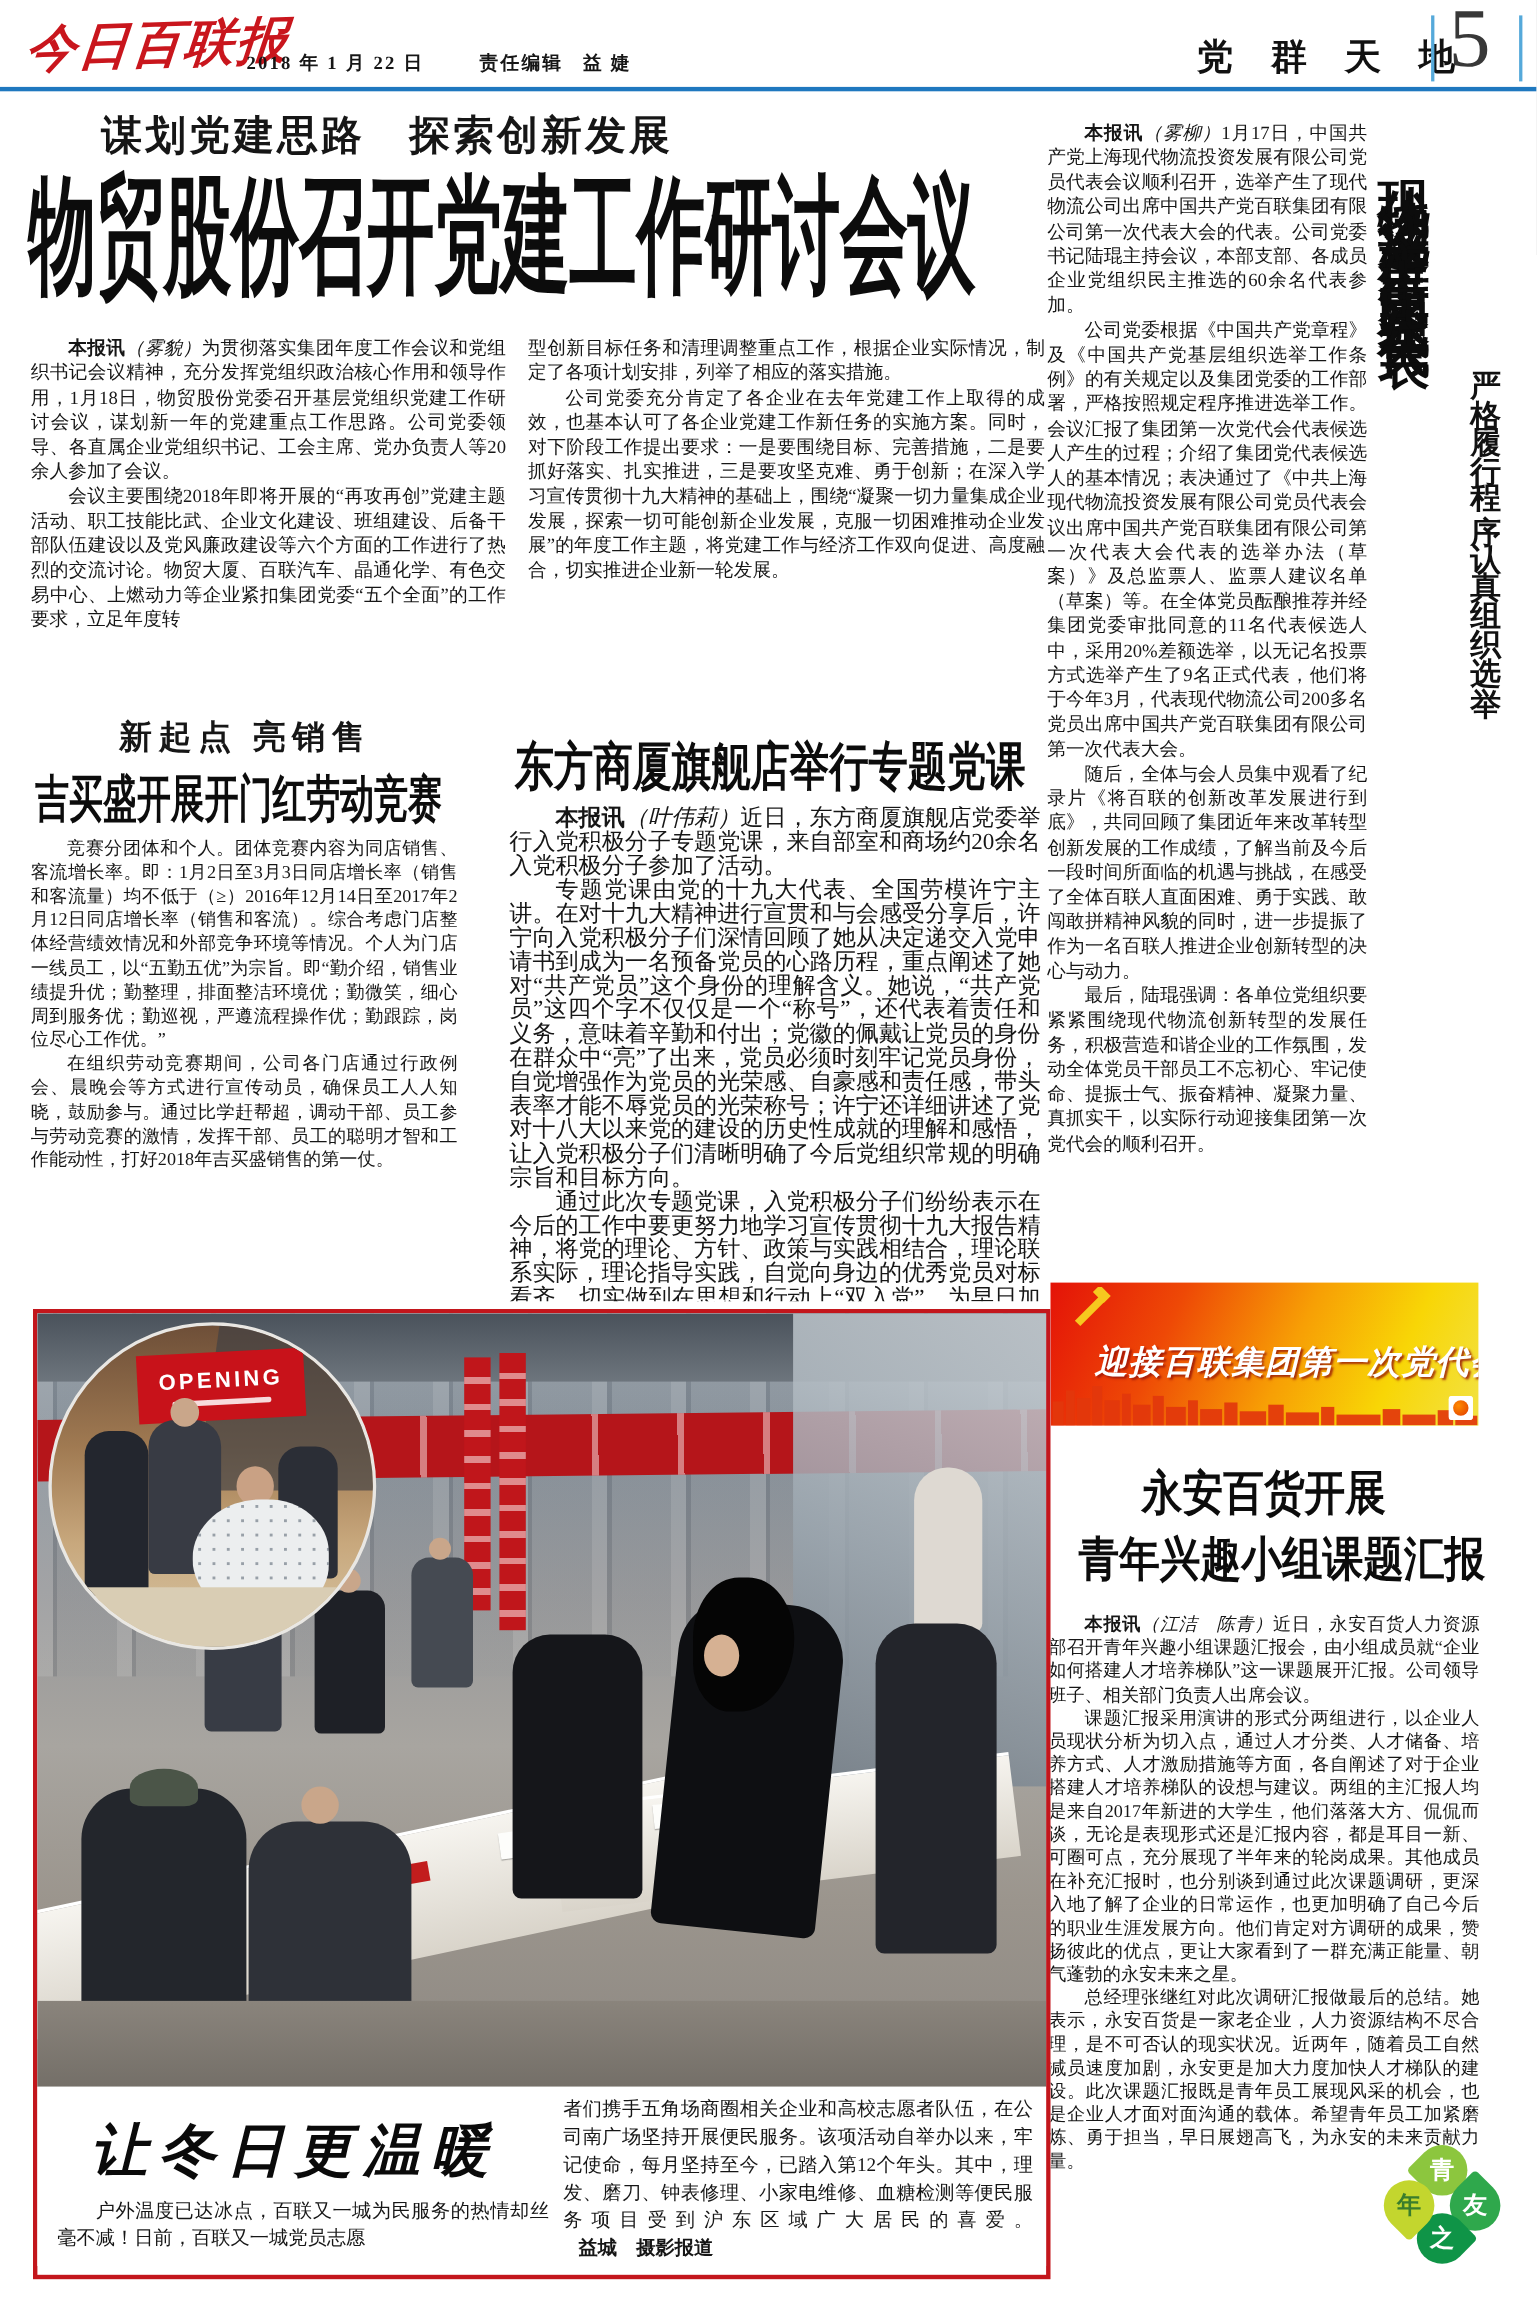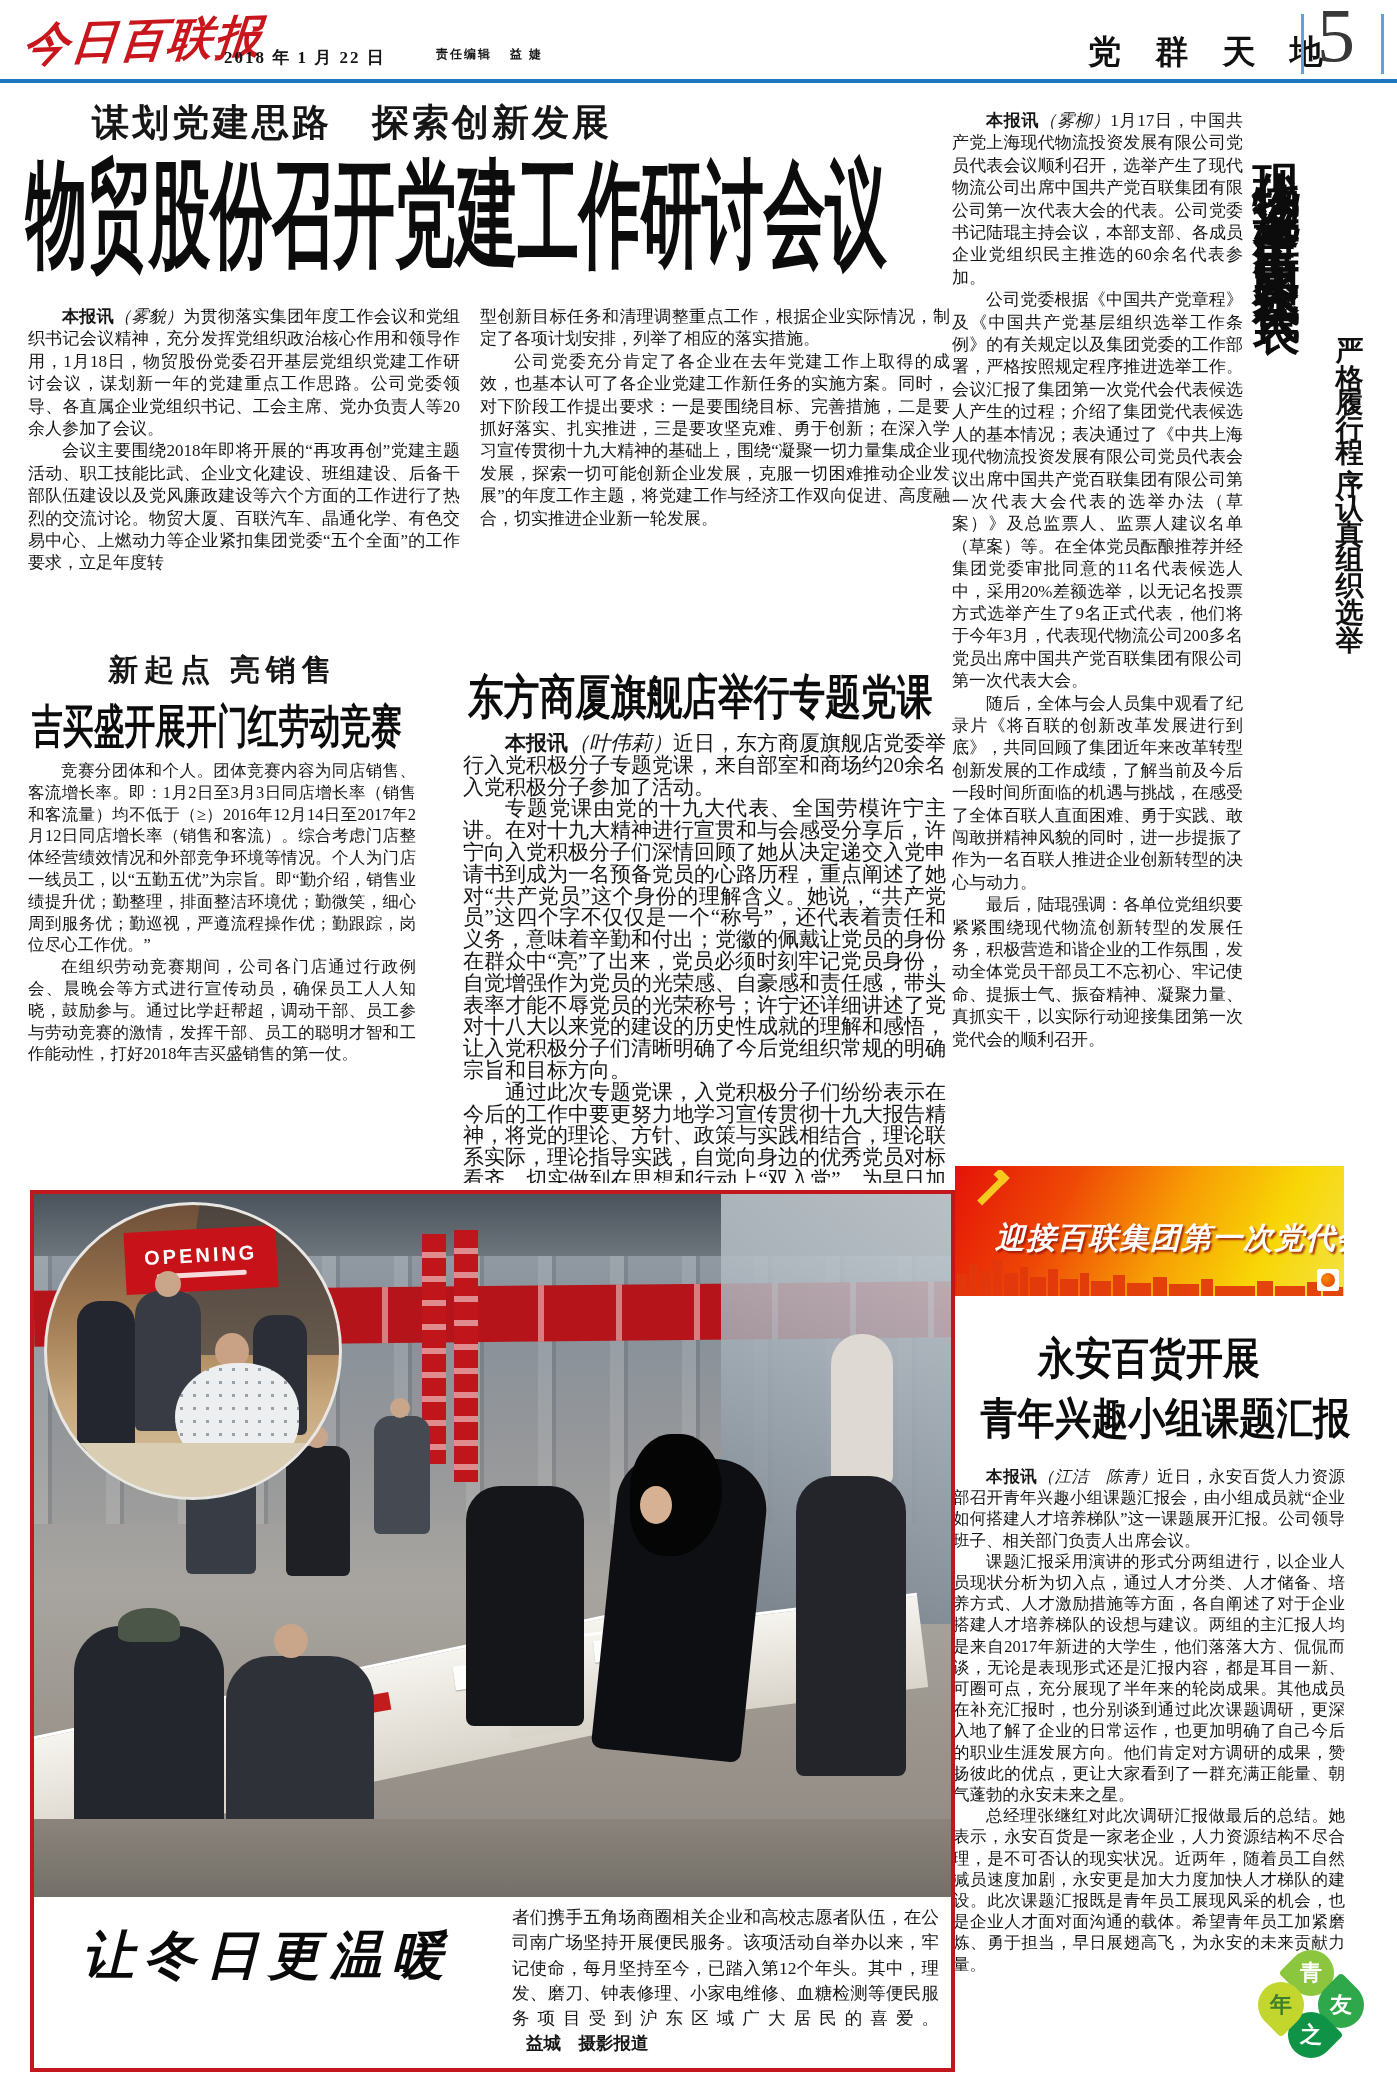--- a/index.html
+++ b/index.html
@@ -4,21 +4,21 @@
 <style>
   html,body{margin:0;padding:0;background:#e9e9e9;}
   .page{position:relative;width:1397px;height:2100px;background:#ffffff;margin:0 auto;
         font-family:"Liberation Serif","DejaVu Serif",serif;color:#161616;overflow:hidden;}
   .abs{position:absolute;}
   .hl{font-family:"Liberation Sans","DejaVu Sans",sans-serif;font-weight:900;color:#0c0c0c;}
   
   .logo{left:26px;top:14px;font-size:46px;font-weight:bold;font-style:italic;color:#c9161d;
         letter-spacing:2px;transform:rotate(-2deg) skewX(-7deg);transform-origin:left top;}
   .m-date{left:224px;top:46px;font-size:17px;font-weight:bold;letter-spacing:2px;}
-  .m-editor{left:436px;top:46px;font-size:12px;font-weight:bold;letter-spacing:2px;}
+  .m-editor{left:436px;top:46px;font-size:17px;font-weight:bold;letter-spacing:2px;}
   .m-editor .name{margin-left:18px;}
   .m-section{left:1088px;top:30px;font-size:33px;font-weight:bold;letter-spacing:13px;color:#111;}
   .vbar{top:14px;width:3px;height:60px;background:#55a9da;}
   .page-num{left:1317px;top:-8px;font-size:76px;color:#383838;font-family:"Liberation Serif",serif;}
   .page-rule{left:0;top:79px;width:1397px;height:4px;background:#1f78bf;}
   
   .bodytext{text-align:justify;font-size:17px;line-height:22.4px;overflow:hidden;}
   .bodytext p{margin:0;text-indent:2em;}
   .bodytext p.cont{text-indent:0;}
   .bodytext b{font-weight:bold;}
@@ -277,19 +277,22 @@
         <div class="head" style="left:108px;top:66px;width:26px;height:26px"></div>
         <div class="fig" style="left:206px;top:110px;width:54px;height:120px;background:#2b2e36;border-radius:20px 20px 6px 6px"></div>
         <div class="head" style="left:168px;top:128px;width:34px;height:36px;background:#c9a184"></div>
         <div class="abs in-cape"></div>
         <div class="abs in-floor"></div>
       </div>
     </div>
 
     <div class="abs caption">
       <div class="abs cap-title">让冬日更温暖</div>
+      <div class="abs capL">
+        <p>户外温度已达冰点，百联又一城为民服务的热情却丝毫不减！日前，百联又一城党员志愿</p>
+      </div>
       <div class="abs capR">
         <p><span>者们携手五角场商圈相关企业和高校志愿者队伍，在公司南广场坚持开展便民服务。该项活动自举办以来，牢记使命，每月坚持至今，已踏入第12个年头。其中，理发、磨刀、钟表修理、小家电维修、血糖检测等便民服务项目受到沪东区域广大居民的喜爱。</span><b>益城　摄影报道</b></p>
       </div>
     </div>
   </div>
 
 </div>
 
 </body></html>

